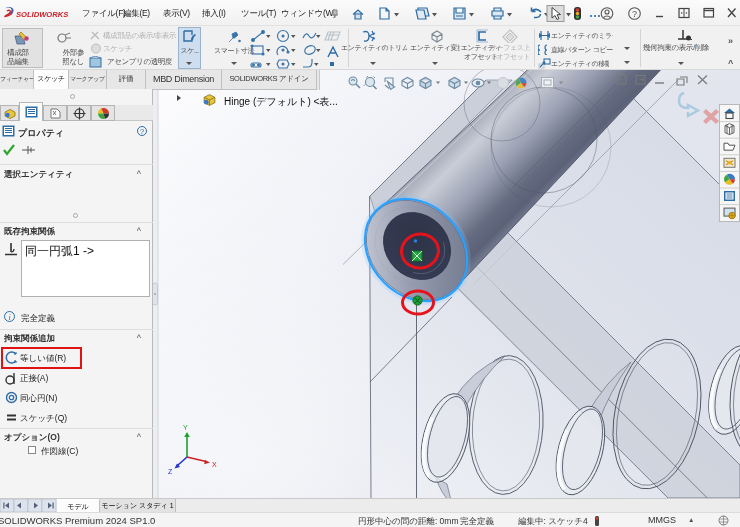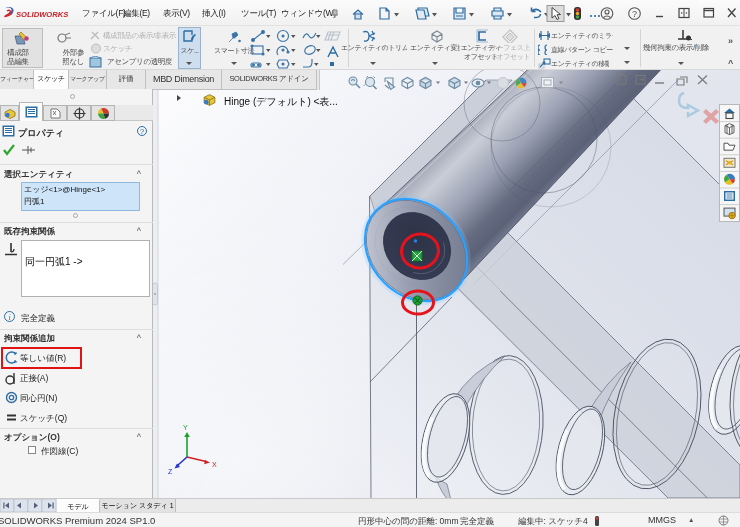--- a/index.html
+++ b/index.html
@@ -455,29 +455,28 @@
         <path d="M3,3.5 L10,3.5 M3,5.5 L10,5.5 M3,7.5 L10,7.5" stroke="#2e6da4"></path>
       </svg>
     <div class="abs" style="left:18px;top:38px;font-size:9px;font-weight:bold;color:#222">プロパティ</div>
     <div class="abs" style="left:137px;top:37px;width:10px;height:10px;border:1px solid #2e6da4;border-radius:50%;color:#2e6da4;font-size:8px;text-align:center;line-height:10px">?</div>
     <svg class="abs" style="left:3px;top:55px" width="60" height="12" viewBox="0 0 60 12">
         <path d="M1,6 L4,10 L11,1" stroke="#2fa62f" stroke-width="2.2" fill="none"></path>
         <path d="M22,6 L32,6 M25,2 L25,10 M28,3.5 L28,8.5 M22,6 l-3,0" stroke="#555" stroke-width="1" fill="none"></path>
       </svg>
     <div class="abs" style="left:0;top:75px;width:153px;height:1px;background:#ddd"></div>
     <div class="abs" style="left:4px;top:80px;width:143px;font-size:8.5px;font-weight:bold;color:#333">選択エンティティ<span class="carat" style="top:0">^</span></div>
-    <div class="abs" style="left:21px;top:93px;width:119px;height:29px;background:#cde4f9;border:1px solid #8fb8dd;font-size:8px;color:#111;padding:1px 2px;line-height:12px">エッジ&lt;1&gt;@Hinge&lt;1&gt;<br>円弧1</div>
     <div class="abs" style="left:73px;top:124px;width:5px;height:5px;border:1px solid #aaa;border-radius:50%"></div>
     <div class="abs" style="left:0;top:133px;width:153px;height:1px;background:#ddd"></div>
     <div class="abs" style="left:4px;top:137px;width:143px;font-size:8.5px;font-weight:bold;color:#333">既存拘束関係<span class="carat" style="top:0">^</span></div>
     <svg class="abs" style="left:4px;top:153px" width="14" height="14" viewBox="0 0 14 14">
         <path d="M7,1 L7,10 M1,12.5 L13,12.5" stroke="#333" stroke-width="1.6"></path>
         <path d="M7,10 a3,3 0 0 0 3,-3" stroke="#333" fill="none" stroke-width="1.2"></path>
       </svg>
-    <div class="abs" style="left:21px;top:151px;width:129px;height:57px;background:#fff;border:1px solid #b0b0b0;font-size:10px;color:#111;padding:14px 3px">同一円弧1 -&gt;</div>
+    <div class="abs" style="left:21px;top:151px;width:129px;height:57px;background:#fff;border:1px solid #b0b0b0;font-size:12px;color:#111;padding:2px 3px">同一円弧1 -&gt;</div>
     <div class="abs" style="left:4px;top:222px;width:11px;height:11px;border:1.2px solid #2e6da4;border-radius:50%;color:#2e6da4;font-size:8px;font-style:italic;text-align:center;line-height:11px;font-family:'Liberation Serif',serif">i</div>
     <div class="abs" style="left:21px;top:224px;font-size:8.5px;color:#222">完全定義</div>
     <div class="abs" style="left:0;top:240px;width:153px;height:1px;background:#ddd"></div>
     <div class="abs" style="left:4px;top:244px;width:143px;font-size:8.5px;font-weight:bold;color:#333">拘束関係追加<span class="carat" style="top:0">^</span></div>
     <div class="abs" style="left:1px;top:258px;width:81px;height:22px;border:2px solid #e01212"></div>
     <svg class="abs" style="left:5px;top:262px" width="13" height="13" viewBox="0 0 13 13">
         <path d="M11,3 A5.5,5.5 0 1 0 11,10" fill="none" stroke="#2e6da4" stroke-width="1.5"></path>
         <path d="M11,3 l0,-2 m0,2 l-2,0 M11,10 l0,2 m0,-2 l-2,0" stroke="#2e6da4" stroke-width="1"></path>
       </svg>
     <div class="abs" style="left:20px;top:264px;font-size:8.5px;color:#222">等しい値(R)</div>

